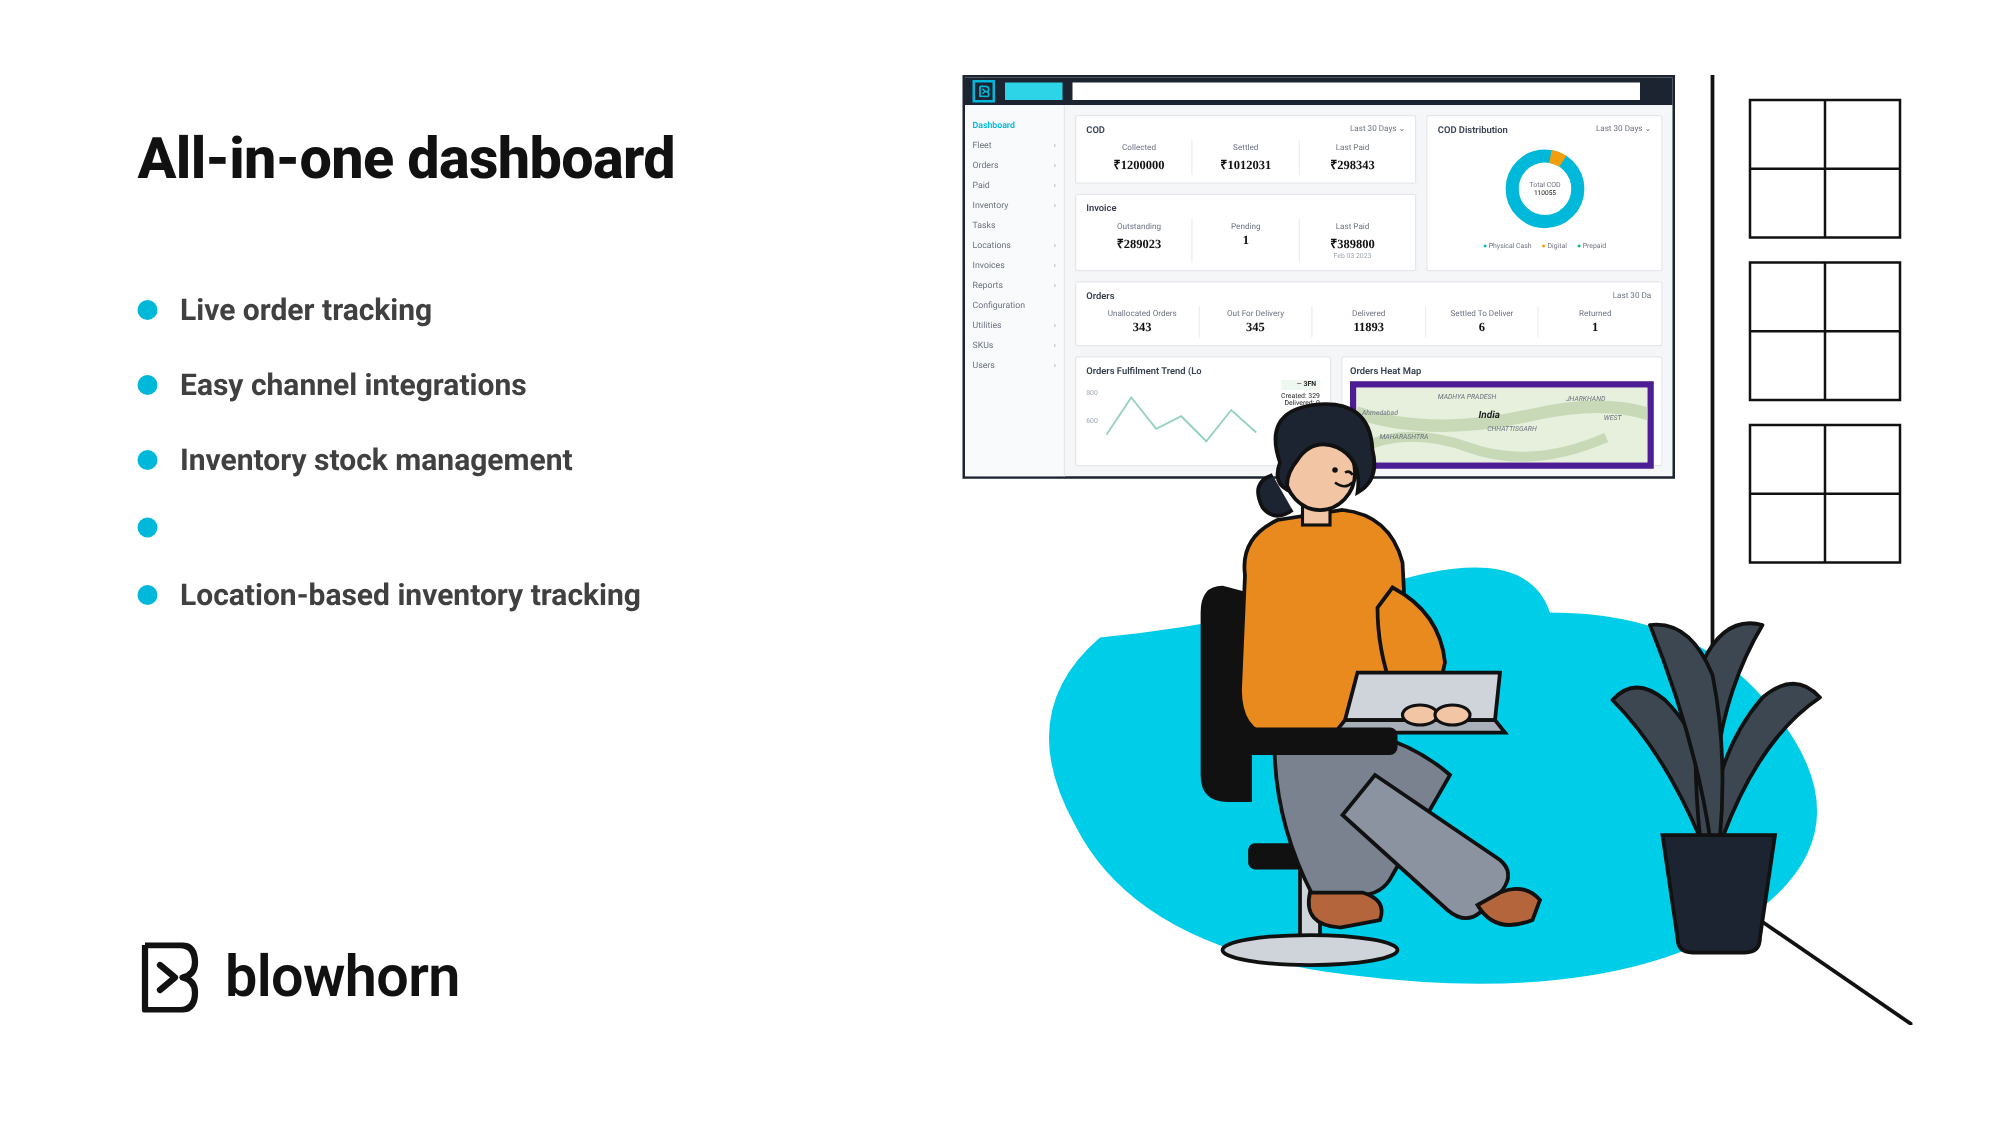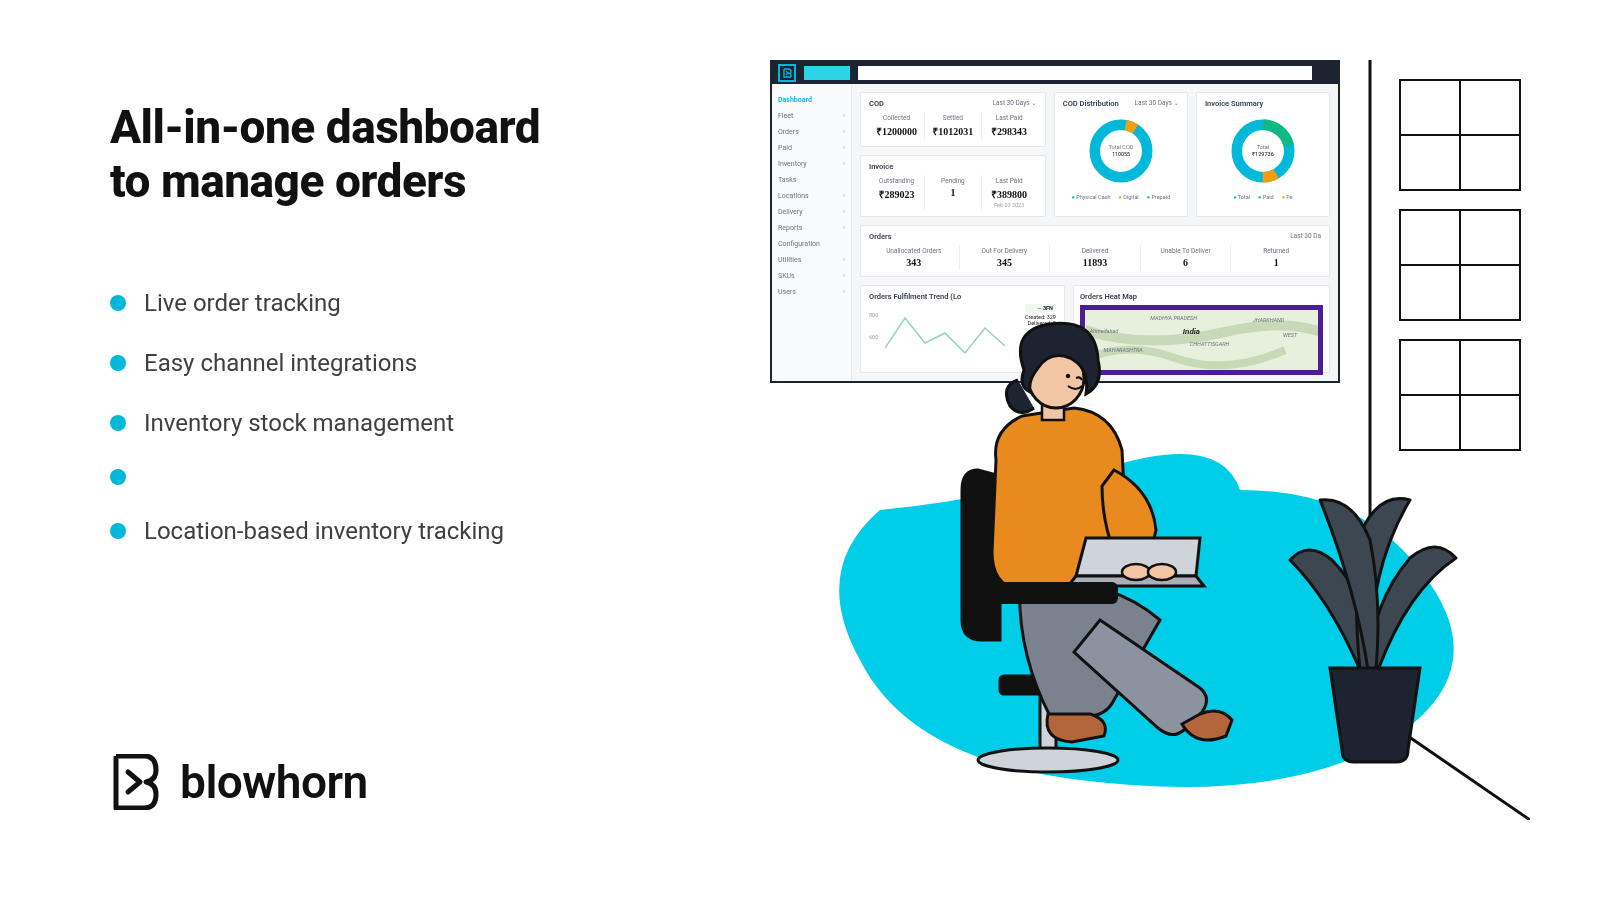--- a/index.html
+++ b/index.html
@@ -5,21 +5,21 @@
   * { box-sizing: border-box; margin: 0; padding: 0; }
   html, body { width: 1600px; height: 900px; font-family: -apple-system, BlinkMacSystemFont, "Segoe UI", Roboto, Arial, sans-serif; background: #fff; overflow: hidden; }
   .stage { position: relative; width: 1352px; height: 900px; }
 
   
   .left { position: absolute; left: 110px; top: 100px; width: 560px; }
   .headline { font-size: 46px; font-weight: 800; color: #111; line-height: 1.18; letter-spacing: -0.5px; }
   .features { margin-top: 80px; list-style: none; }
   .features li { display: flex; align-items: center; gap: 18px; margin-bottom: 32px; }
   .bullet { width: 16px; height: 16px; border-radius: 50%; background: #00b8d9; flex-shrink: 0; }
-  .feature-text { font-size: 24px; font-weight: 400; color: #404040; }
+  .feature-text { font-size: 24px; font-weight: 700; color: #404040; }
 
   .brand { position: absolute; left: 110px; bottom: 90px; display: flex; align-items: center; gap: 18px; }
   .brand-name { font-size: 46px; font-weight: 600; color: #111; letter-spacing: -0.5px; }
 
   
   .right { position: absolute; left: 770px; top: 60px; width: 760px; height: 800px; }
 
   
   .blob { position: absolute; left: 30px; top: 390px; width: 680px; height: 360px; }
   .blob svg { width: 100%; height: 100%; }
@@ -69,21 +69,20 @@
   .trend-card { height: 88px; }
 </style>
 </head>
 <body>
 
 <div class="stage">
 
   <div class="left">
     <h1 class="headline">
       <span>All-in-one dashboard</span><br>
-      <span>to manage orders</span>
     </h1>
     <ul class="features">
       <li>
           <span class="bullet"></span>
           <span class="feature-text">Live order tracking</span>
         </li>
       <li>
           <span class="bullet"></span>
           <span class="feature-text">Easy channel integrations</span>
         </li>
@@ -143,21 +142,21 @@
               <span class="chev">›</span>
             </div>
           <div class="side-item">
               <span>Tasks</span>
             </div>
           <div class="side-item">
               <span>Locations</span>
               <span class="chev">›</span>
             </div>
           <div class="side-item">
-              <span>Delivery</span>
+              <span>Invoices</span>
               <span class="chev">›</span>
             </div>
           <div class="side-item">
               <span>Reports</span>
               <span class="chev">›</span>
             </div>
           <div class="side-item">
               <span>Configuration</span>
             </div>
           <div class="side-item">
@@ -226,57 +225,40 @@
                   <text x="20" y="23" text-anchor="middle" font-size="3" fill="#111">110055</text>
                 </svg>
               </div>
               <div class="legend">
                 <span class="lg-cyan">Physical Cash</span>
                 <span class="lg-orange">Digital</span>
                 <span class="lg-green">Prepaid</span>
               </div>
             </div>
 
-            <div class="card" style="flex:1">
-              <div class="card-title">Invoice Summary</div>
-              <div class="donut-wrap">
-                <svg width="70" height="70" viewBox="0 0 40 40">
-                  <circle cx="20" cy="20" r="15" fill="none" stroke="#00b8d9" stroke-width="6"></circle>
-                  <circle cx="20" cy="20" r="15" fill="none" stroke="#10b981" stroke-width="6" stroke-dasharray="20 74" transform="rotate(-90 20 20)"></circle>
-                  <circle cx="20" cy="20" r="15" fill="none" stroke="#f59e0b" stroke-width="6" stroke-dasharray="8 86" transform="rotate(60 20 20)"></circle>
-                  <text x="20" y="19" text-anchor="middle" font-size="3.2" fill="#6b7280">Total</text>
-                  <text x="20" y="23" text-anchor="middle" font-size="3.2" fill="#111">₹129736</text>
-                </svg>
-              </div>
-              <div class="legend">
-                <span class="lg-cyan">Total</span>
-                <span class="lg-green">Paid</span>
-                <span class="lg-orange">Pe</span>
-              </div>
-            </div>
           </div>
 
           <div class="card">
             <div class="card-title">Orders</div>
             <div class="card-filter"><span>Last 30 Da</span></div>
             <div class="stat-row">
               <div class="stat">
                   <div class="stat-label">Unallocated Orders</div>
                   <div class="stat-val">343</div>
                 </div>
               <div class="stat">
                   <div class="stat-label">Out For Delivery</div>
                   <div class="stat-val">345</div>
                 </div>
               <div class="stat">
                   <div class="stat-label">Delivered</div>
                   <div class="stat-val">11893</div>
                 </div>
               <div class="stat">
-                  <div class="stat-label">Unable To Deliver</div>
+                  <div class="stat-label">Settled To Deliver</div>
                   <div class="stat-val">6</div>
                 </div>
               <div class="stat">
                   <div class="stat-label">Returned</div>
                   <div class="stat-val">1</div>
                 </div>
             </div>
           </div>
 
           <div class="row">

